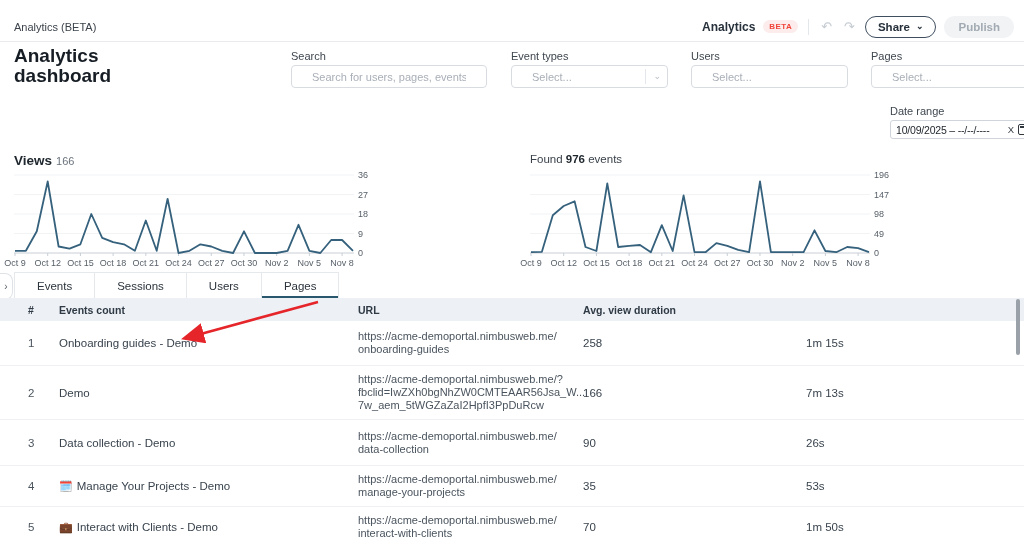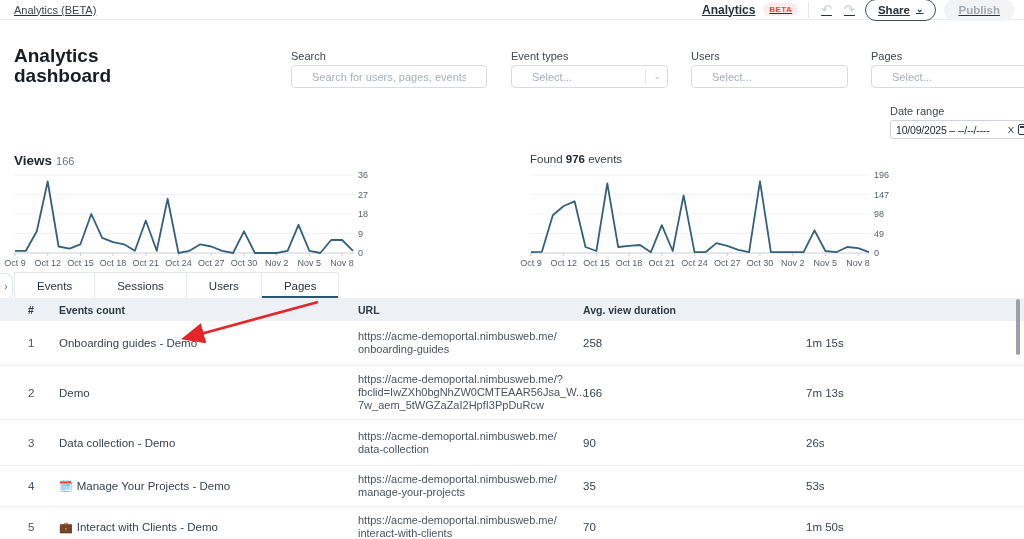--- a/index.html
+++ b/index.html
@@ -1,23 +1,23 @@
 <!DOCTYPE html>
 <html><head>
 <meta charset="utf-8">
 <style>
   * { margin:0; padding:0; box-sizing:border-box; }
   html,body { background:#fff; }
   body { font-family:"Liberation Sans", sans-serif; color:#2b333c; }
   .canvas { position:relative; width:1024px; height:539px; background:#fff; overflow:hidden; }
 
   
-  .topbar { position:absolute; top:0; left:0; width:1024px; height:20px;
+  .topbar { position:absolute; top:12px; left:0; width:1024px; height:30px;
     border-bottom:1px solid #e9ebee; display:flex; align-items:center; justify-content:space-between;
-    padding:0 10px 0 14px; background:#fff;text-decoration:underline; }
+    padding:0 10px 0 14px; background:#fff; }
   .topbar-left { font-size:11px; color:#3c434b; }
   .topbar-right { display:flex; align-items:center; gap:8px; }
   .doc-name { font-size:12px; font-weight:700; color:#27313b; }
   .beta-badge { font-size:8px; font-weight:700; color:#f0443b; background:#fdecec;
     padding:2px 6px; border-radius:8px; letter-spacing:.4px; }
   .tb-divider { width:1px; height:16px; background:#e4e7ea; margin:0 2px; }
   .hist-icon { font-size:13px; color:#c6ccd2; line-height:1; cursor:default; padding:0 2px; }
   .share-btn { display:flex; align-items:center; gap:6px; border:1px solid #3f4f60; background:#fff;
     color:#27313b; font-weight:700; font-size:11.5px; padding:4px 12px; border-radius:14px; cursor:pointer; }
   .share-chevron { font-size:9px; color:#27313b; transform:translateY(-1px); }

